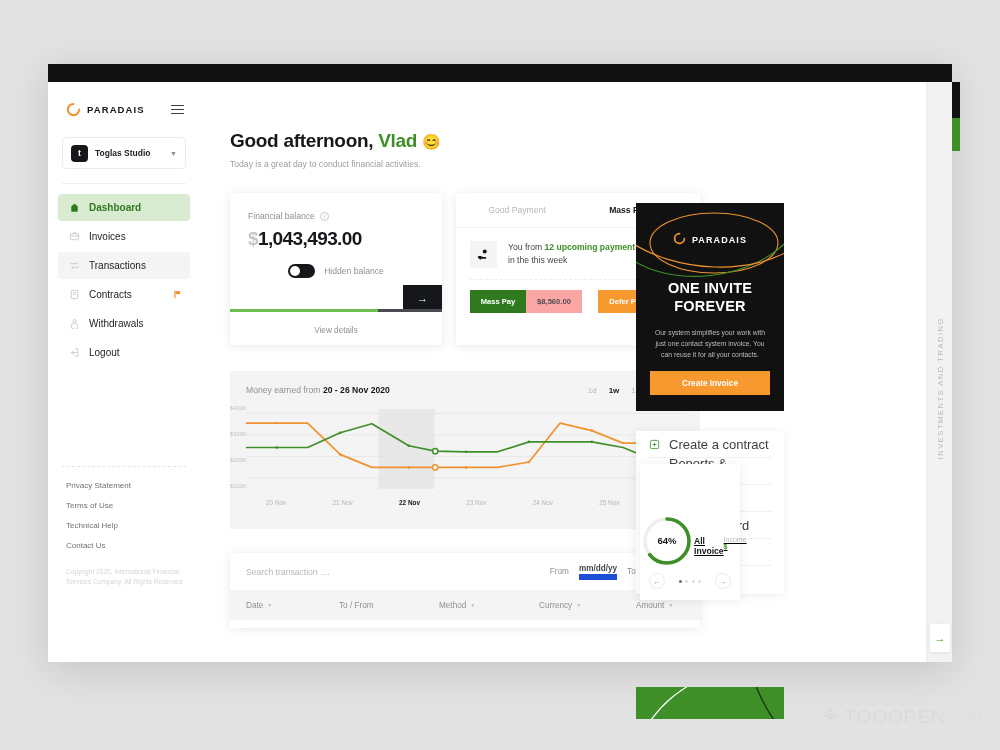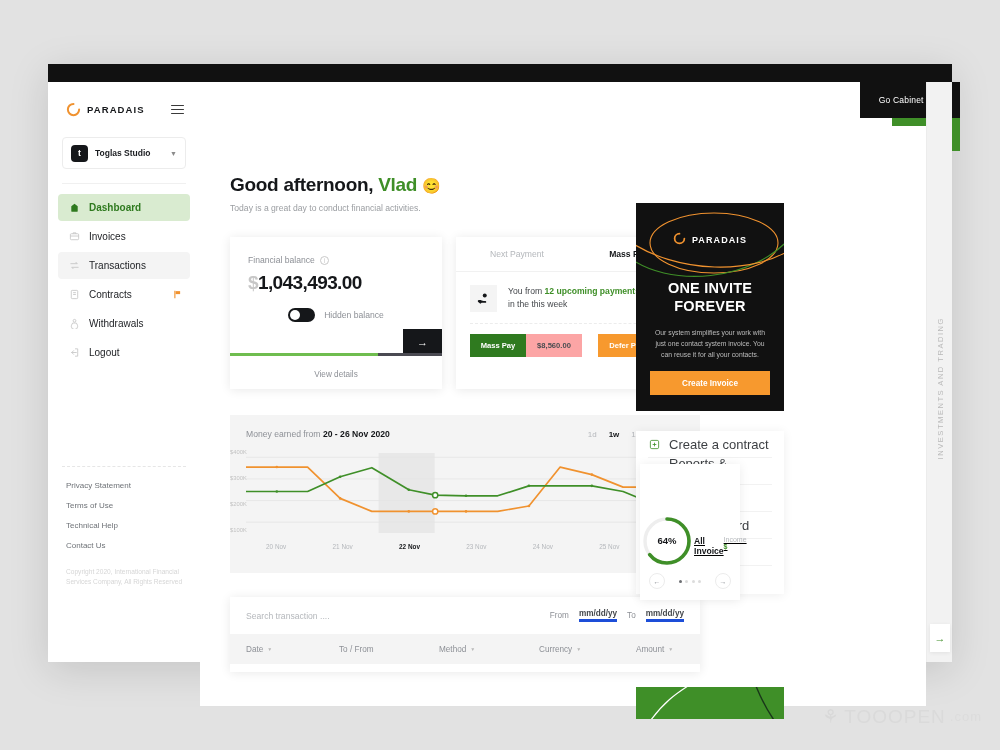--- a/index.html
+++ b/index.html
@@ -114,21 +114,21 @@
   .nav-flag { position: absolute; right: 8px; width: 9px; height: 9px; }
 
   .footer-sep { margin: 0 14px; border-top: 1px dashed #e6e6e6; }
   .side-links { padding: 14px 0 0 18px; }
   .side-link { font-size: 8px; color: #6e7277; margin-bottom: 11px; cursor: pointer; }
   .copyright { padding: 6px 0 0 18px; font-size: 6.6px; line-height: 1.55; color: #d6d6d6; }
 
   
   .main {
     position: absolute; left: 152px; top: 18px; width: 726px; height: 580px;
-    background: #ffffff; padding: 48px 0 0 30px; overflow: hidden; margin-top: 44px;
+    background: #ffffff; padding: 48px 0 0 30px; overflow: hidden;
   }
   .greet { font-size: 19px; font-weight: 700; color: #15171a; letter-spacing: -.3px; }
   .greet .name { color: #3f8f28; }
   .greet .emo { font-size: 15px; }
   .greet-sub { margin-top: 7px; font-size: 8.6px; color: #9a9da1; }
 
   .row-cards { display: flex; gap: 14px; margin-top: 24px; }
 
   
   .card-balance {
@@ -235,21 +235,21 @@
     display: flex; align-items: center; justify-content: center; font-size: 7px; color: #8d9096; cursor: pointer; }
   .dots { display: flex; gap: 3.5px; }
   .dots i { width: 3px; height: 3px; border-radius: 50%; background: #dcdcdc; display: block; }
   .dots i.on { background: #6d6f73; }
 
   
   .table-card { margin-top: 24px; width: 470px; background: #fff; box-shadow: 0 1px 10px rgba(0,0,0,.09); }
   .search-row { height: 37px; display: flex; align-items: center; padding: 0 16px; gap: 10px; }
   .search-input { flex: 1; font-size: 8.6px; color: #b4b7bb; }
   .date-lbl { font-size: 8.2px; color: #8d9096; }
-  .date-val { font-size: 8.2px; font-weight: 700; color: #44474b; border-bottom: 3px solid #1d4ed8; padding-bottom: 1px; }
+  .date-val { font-size: 8.2px; font-weight: 700; color: #44474b; border-bottom: 6px solid #1d4ed8; padding-bottom: 1px; }
   .thead { height: 30px; background: #f4f4f4; display: flex; align-items: center; padding: 0 16px; }
   .th { font-size: 8.2px; color: #8d9096; display: flex; align-items: center; gap: 4px; }
   .caret { font-size: 5px; color: #b9b9b9; }
   .tbody-blank { height: 8px; background: #fff; }
 
   
   .green-card {
     position: absolute; left: 588px; top: 623px; width: 148px; height: 32px;
     background: #3f8f28; overflow: hidden;
   }
@@ -422,21 +422,21 @@
             <span>→</span>
           </div>
           <div class="cb-progress">
               <i></i>
             </div>
           <div class="cb-view">View details</div>
         </div>
 
         <div class="card-pay">
           <div class="pay-tabs">
-            <div class="pay-tab">Next Payment</div>
+            <div class="pay-tab">Good Payment</div>
             <div class="pay-tab active">Mass Payment</div>
           </div>
           <div class="pay-body">
             <div class="pay-ico">
               <svg width="15" height="15" viewBox="0 0 24 24" fill="currentColor">
                   <circle cx="14" cy="7" r="3.2"></circle>
                   <path d="M3 15c2-1 4-1 6 0l3 1h3a1.4 1.4 0 0 1 0 2.8H9l-2 1.6-4-3.2z"></path>
                 </svg>
             </div>
             <div class="pay-text">

